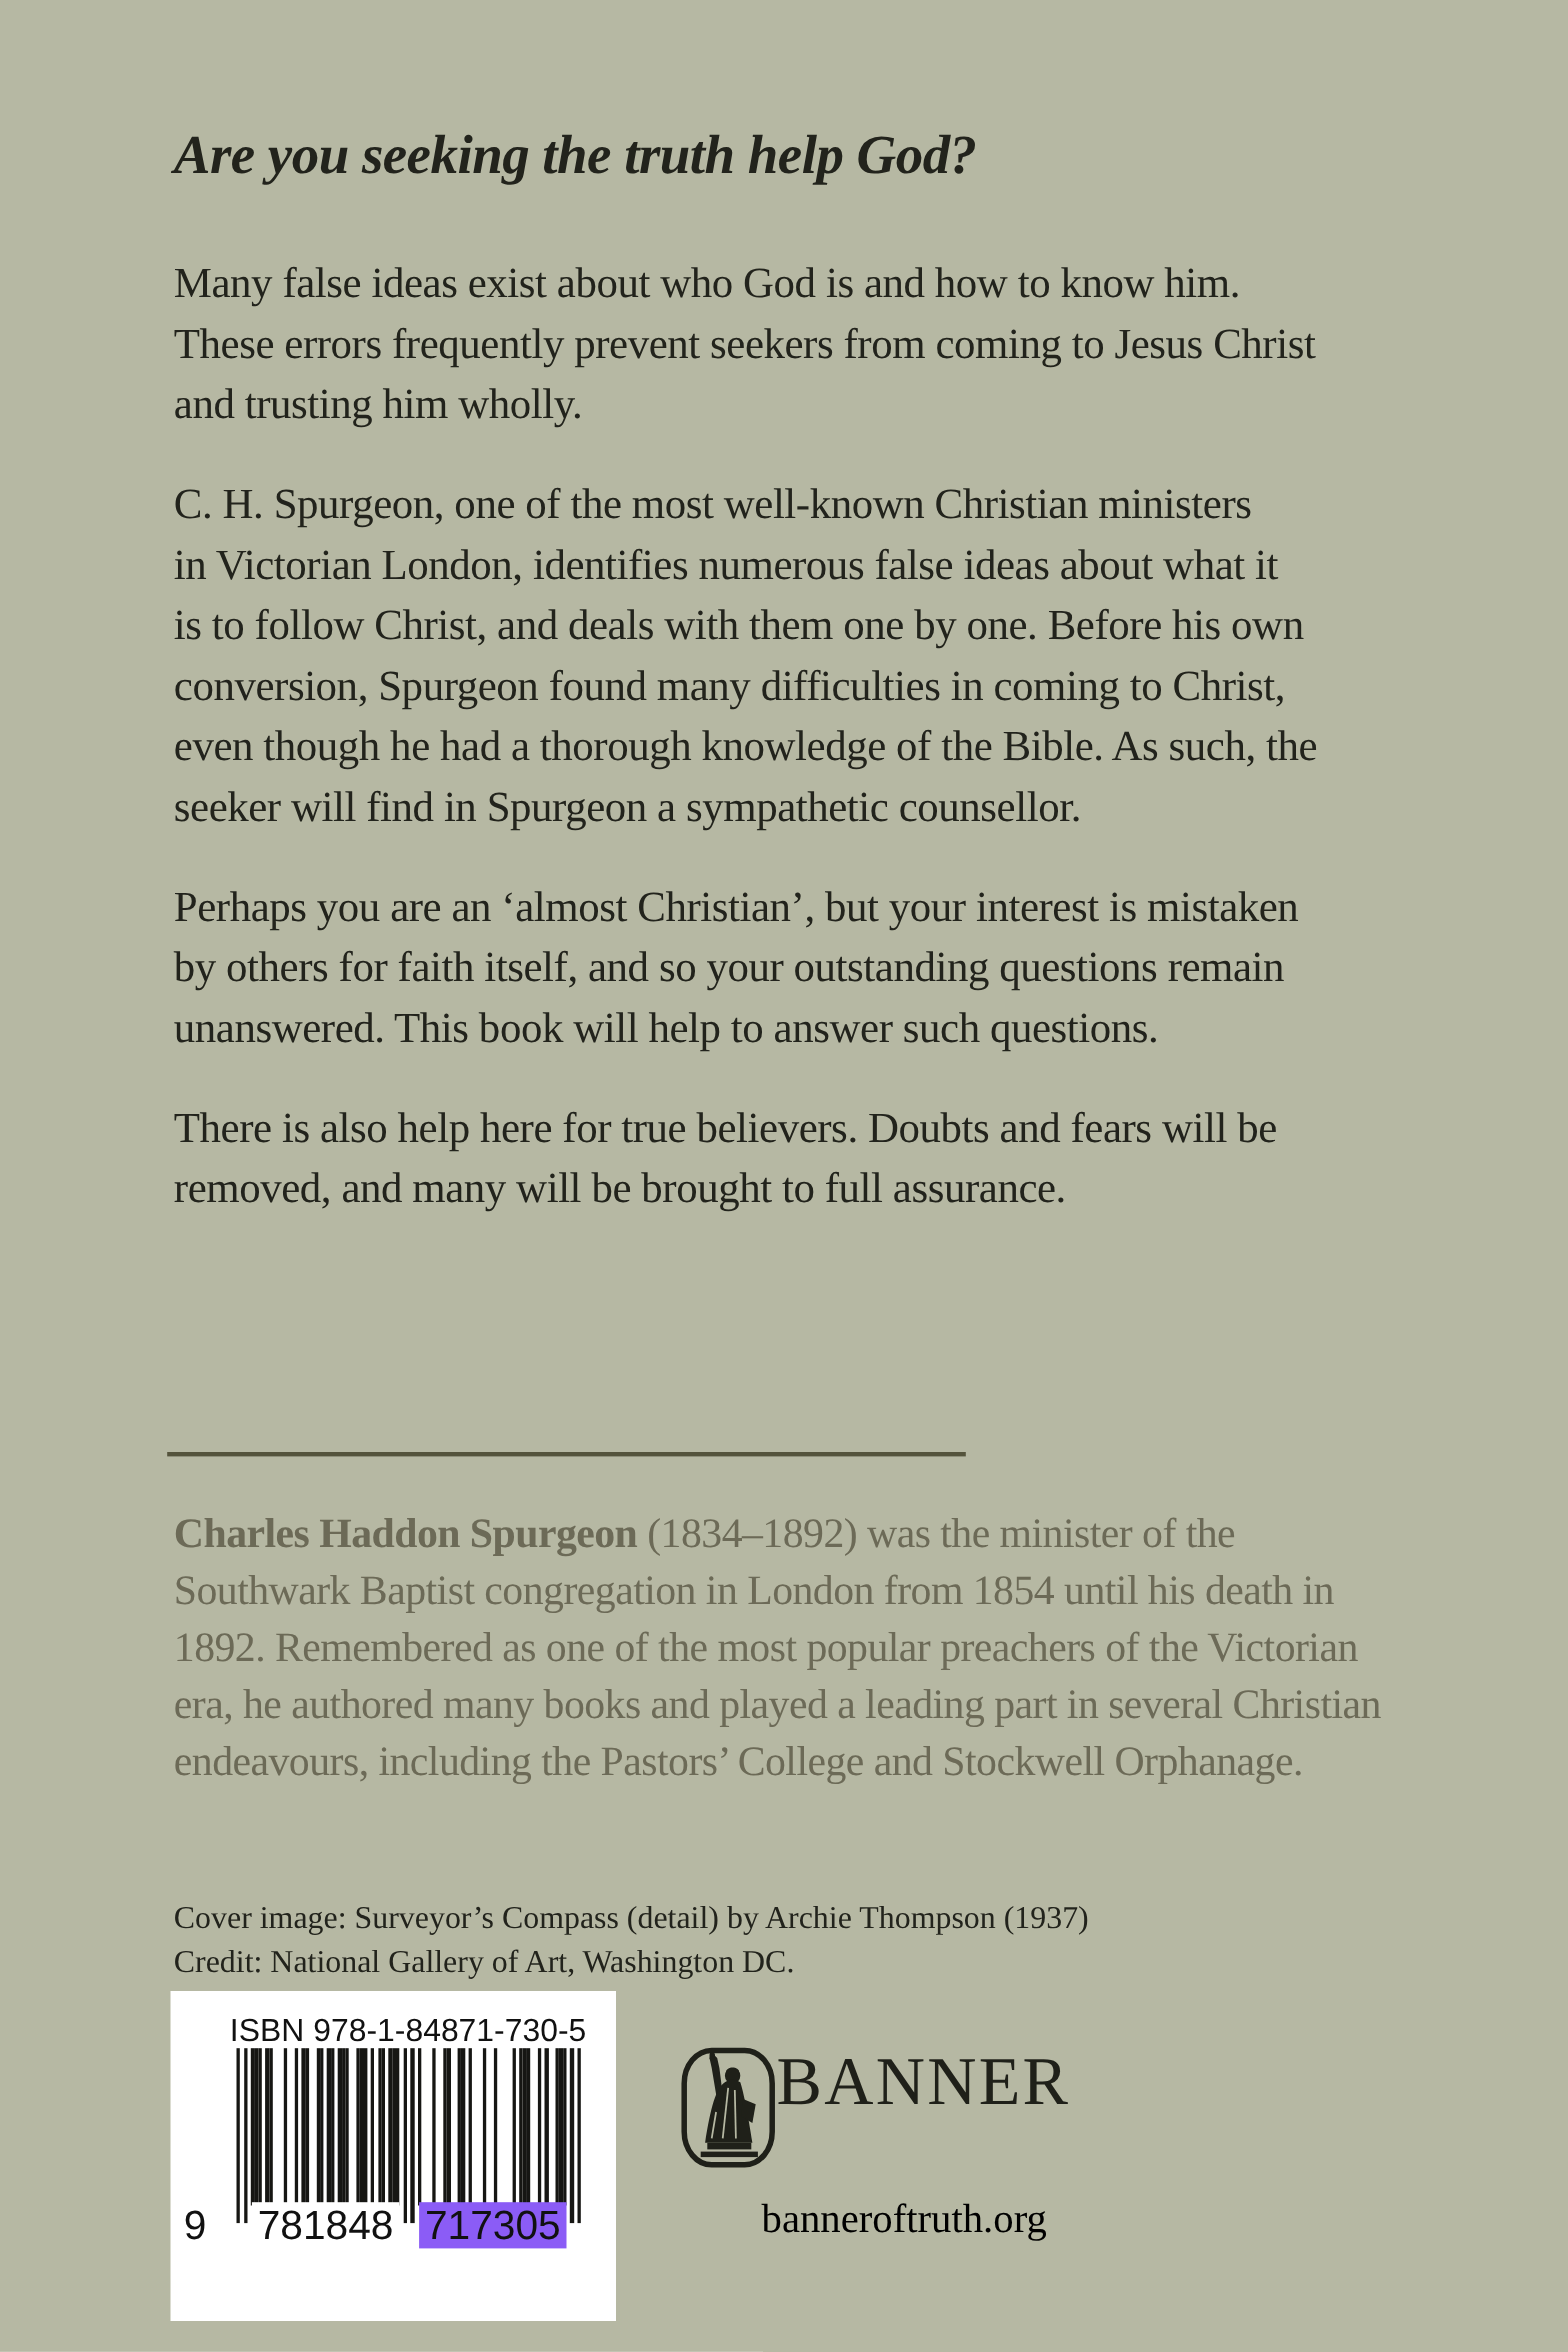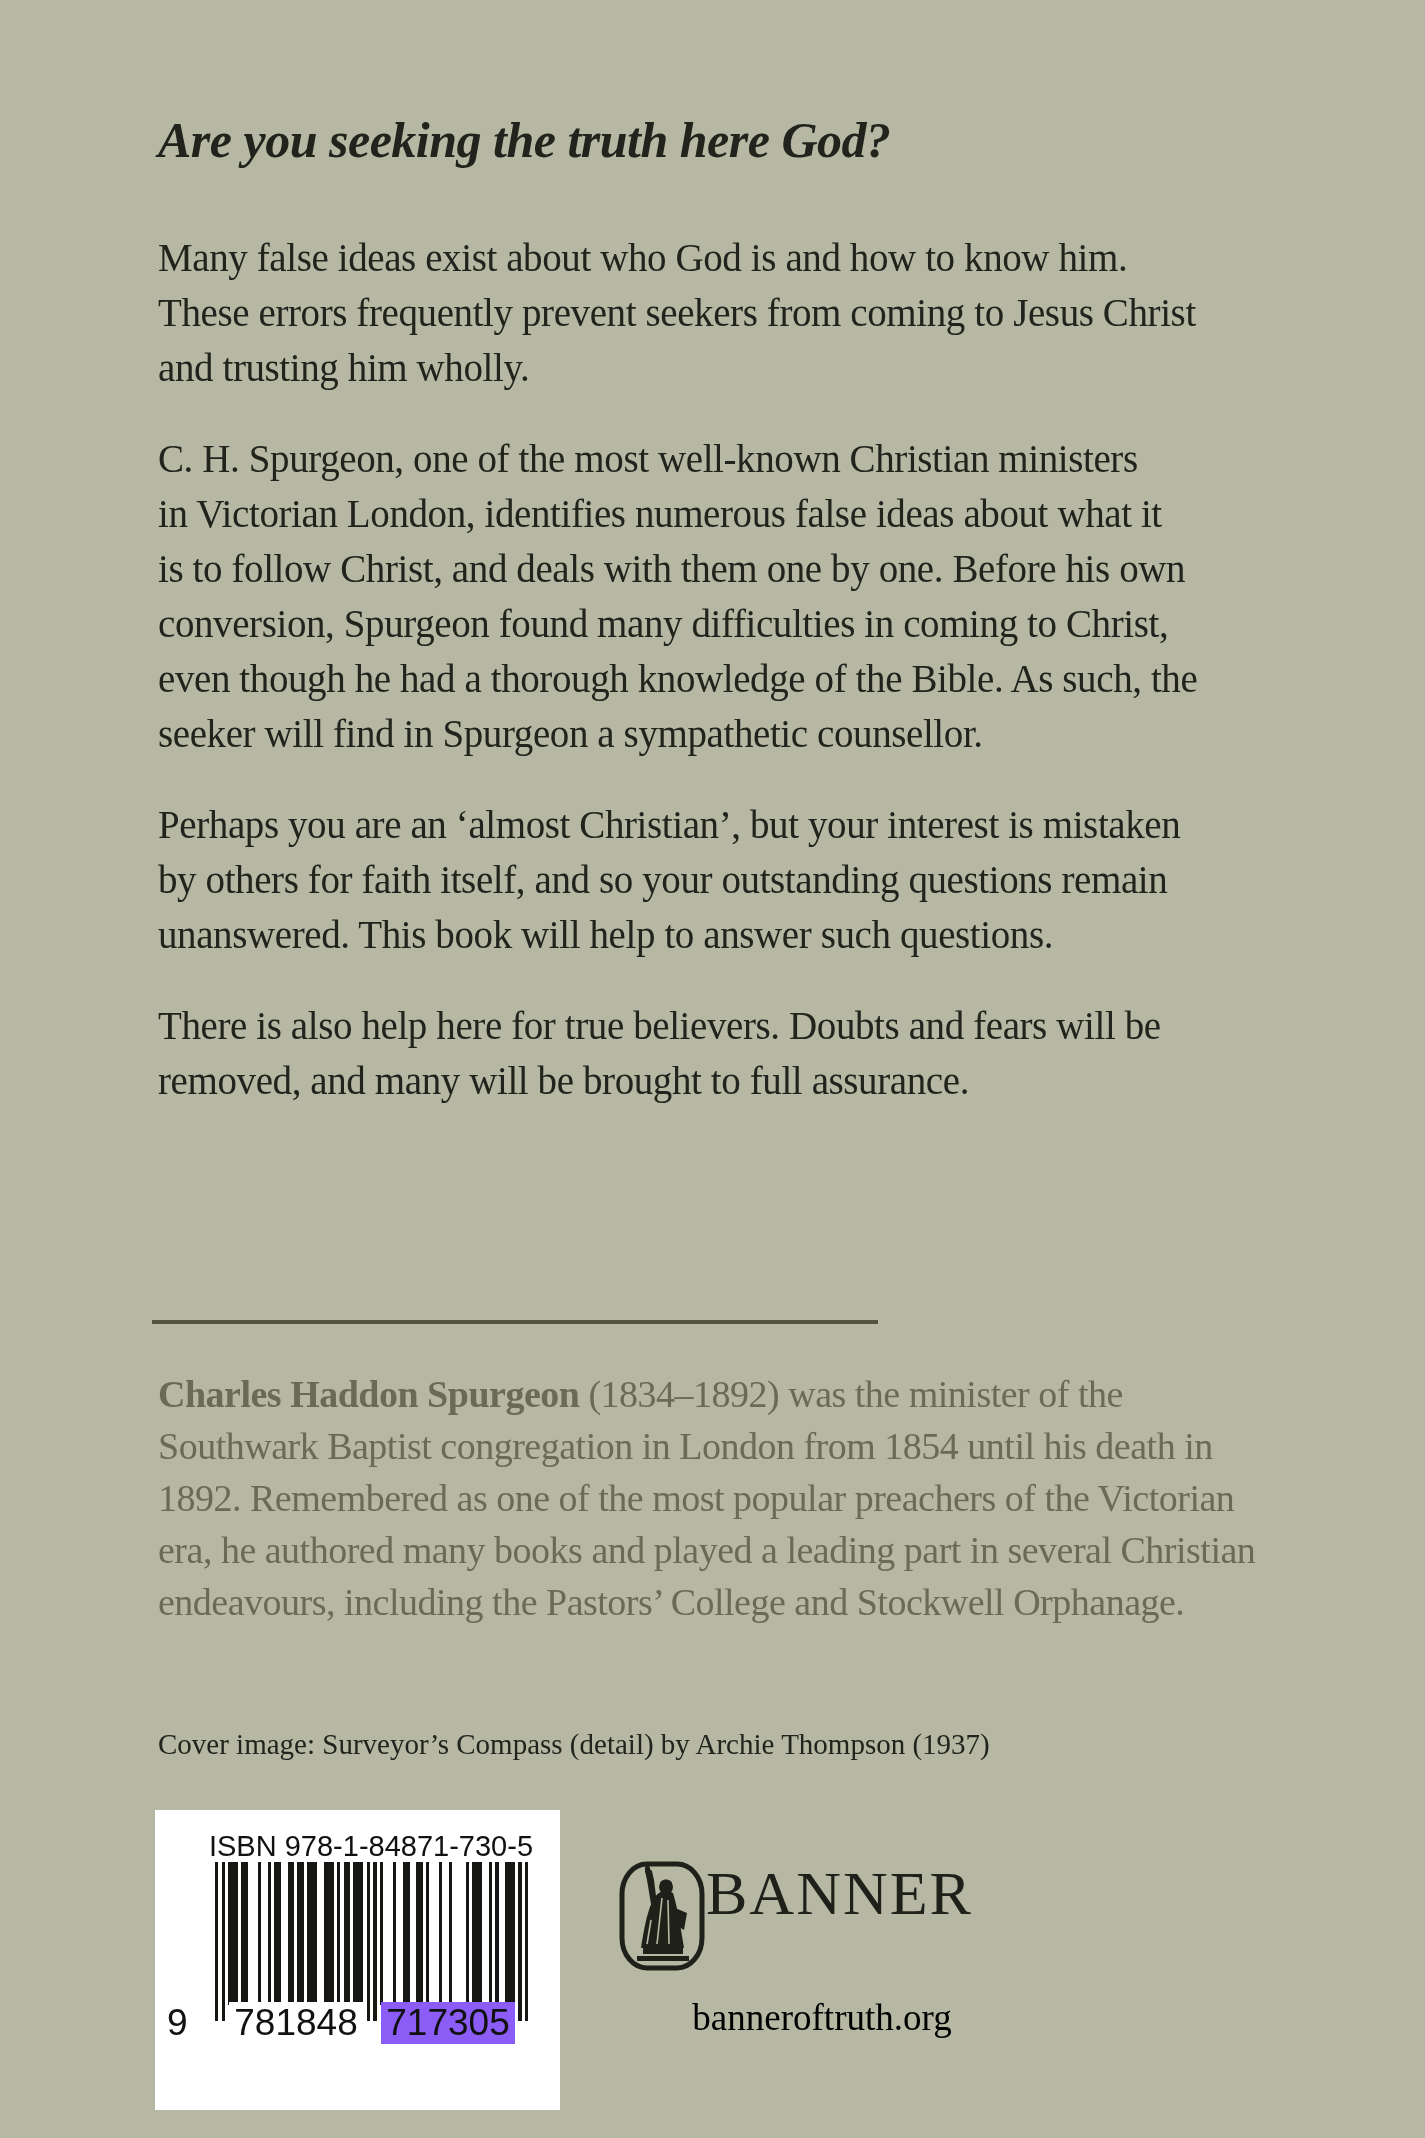--- a/index.html
+++ b/index.html
@@ -122,21 +122,21 @@
     font-size:37px;
     color:#000000;
   }
 </style>
 </head>
 <body>
 
 <div class="page">
 
   <div class="content">
-    <h1 class="tagline">Are you seeking the truth here God?</h1>
+    <h1 class="tagline">Are you seeking the truth help God?</h1>
 
     <p class="body-par">Many false ideas exist about who God is and how to know him.
 These errors frequently prevent seekers from coming to Jesus Christ
 and trusting him wholly.</p>
     <p class="body-par">C. H. Spurgeon, one of the most well-known Christian ministers
 in Victorian London, identifies numerous false ideas about what it
 is to follow Christ, and deals with them one by one. Before his own
 conversion, Spurgeon found many difficulties in coming to Christ,
 even though he had a thorough knowledge of the Bible. As such, the
 seeker will find in Spurgeon a sympathetic counsellor.</p>
@@ -149,20 +149,21 @@
     <hr class="rule">
 
     <p class="bio"><span class="bio-name">Charles Haddon Spurgeon</span><span> (1834–1892) was the minister of the
 Southwark Baptist congregation in London from 1854 until his death in
 1892. Remembered as one of the most popular preachers of the Victorian
 era, he authored many books and played a leading part in several Christian
 endeavours, including the Pastors’ College and Stockwell Orphanage.</span></p>
 
     <div class="credit">
       <div><span class="credit-label">Cover image:</span><span> Surveyor’s Compass (detail) by Archie Thompson (1937)</span></div>
+      <div>Credit: National Gallery of Art, Washington DC.</div>
     </div>
   </div>
 
   <div class="barcode-box">
     <div class="isbn-label">ISBN 978-1-84871-730-5</div>
     <div class="bars">
         <div class="module black guard"></div>
         <div class="module guard"></div>
         <div class="module black guard"></div>
         <div class="module"></div>

